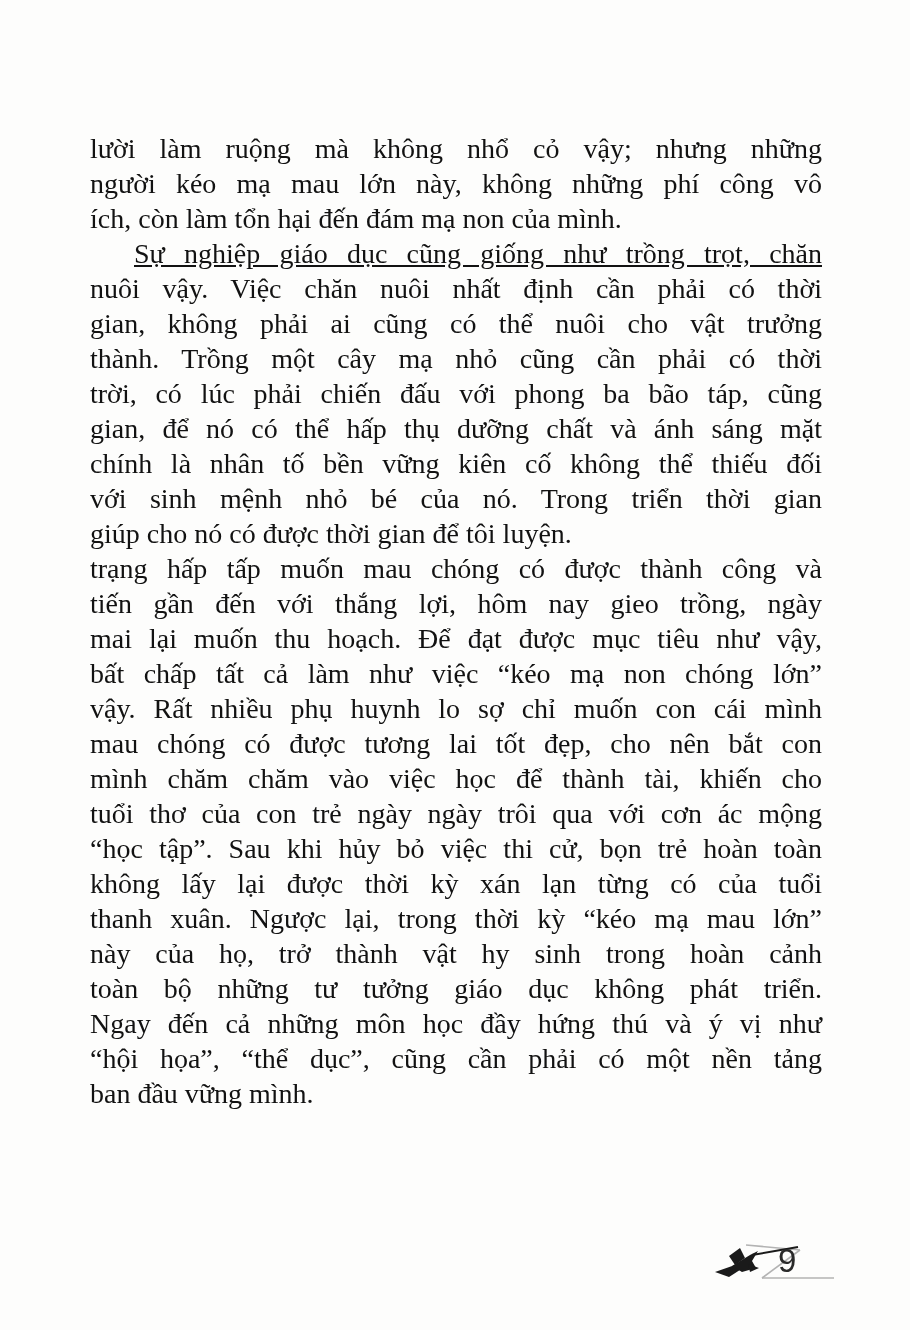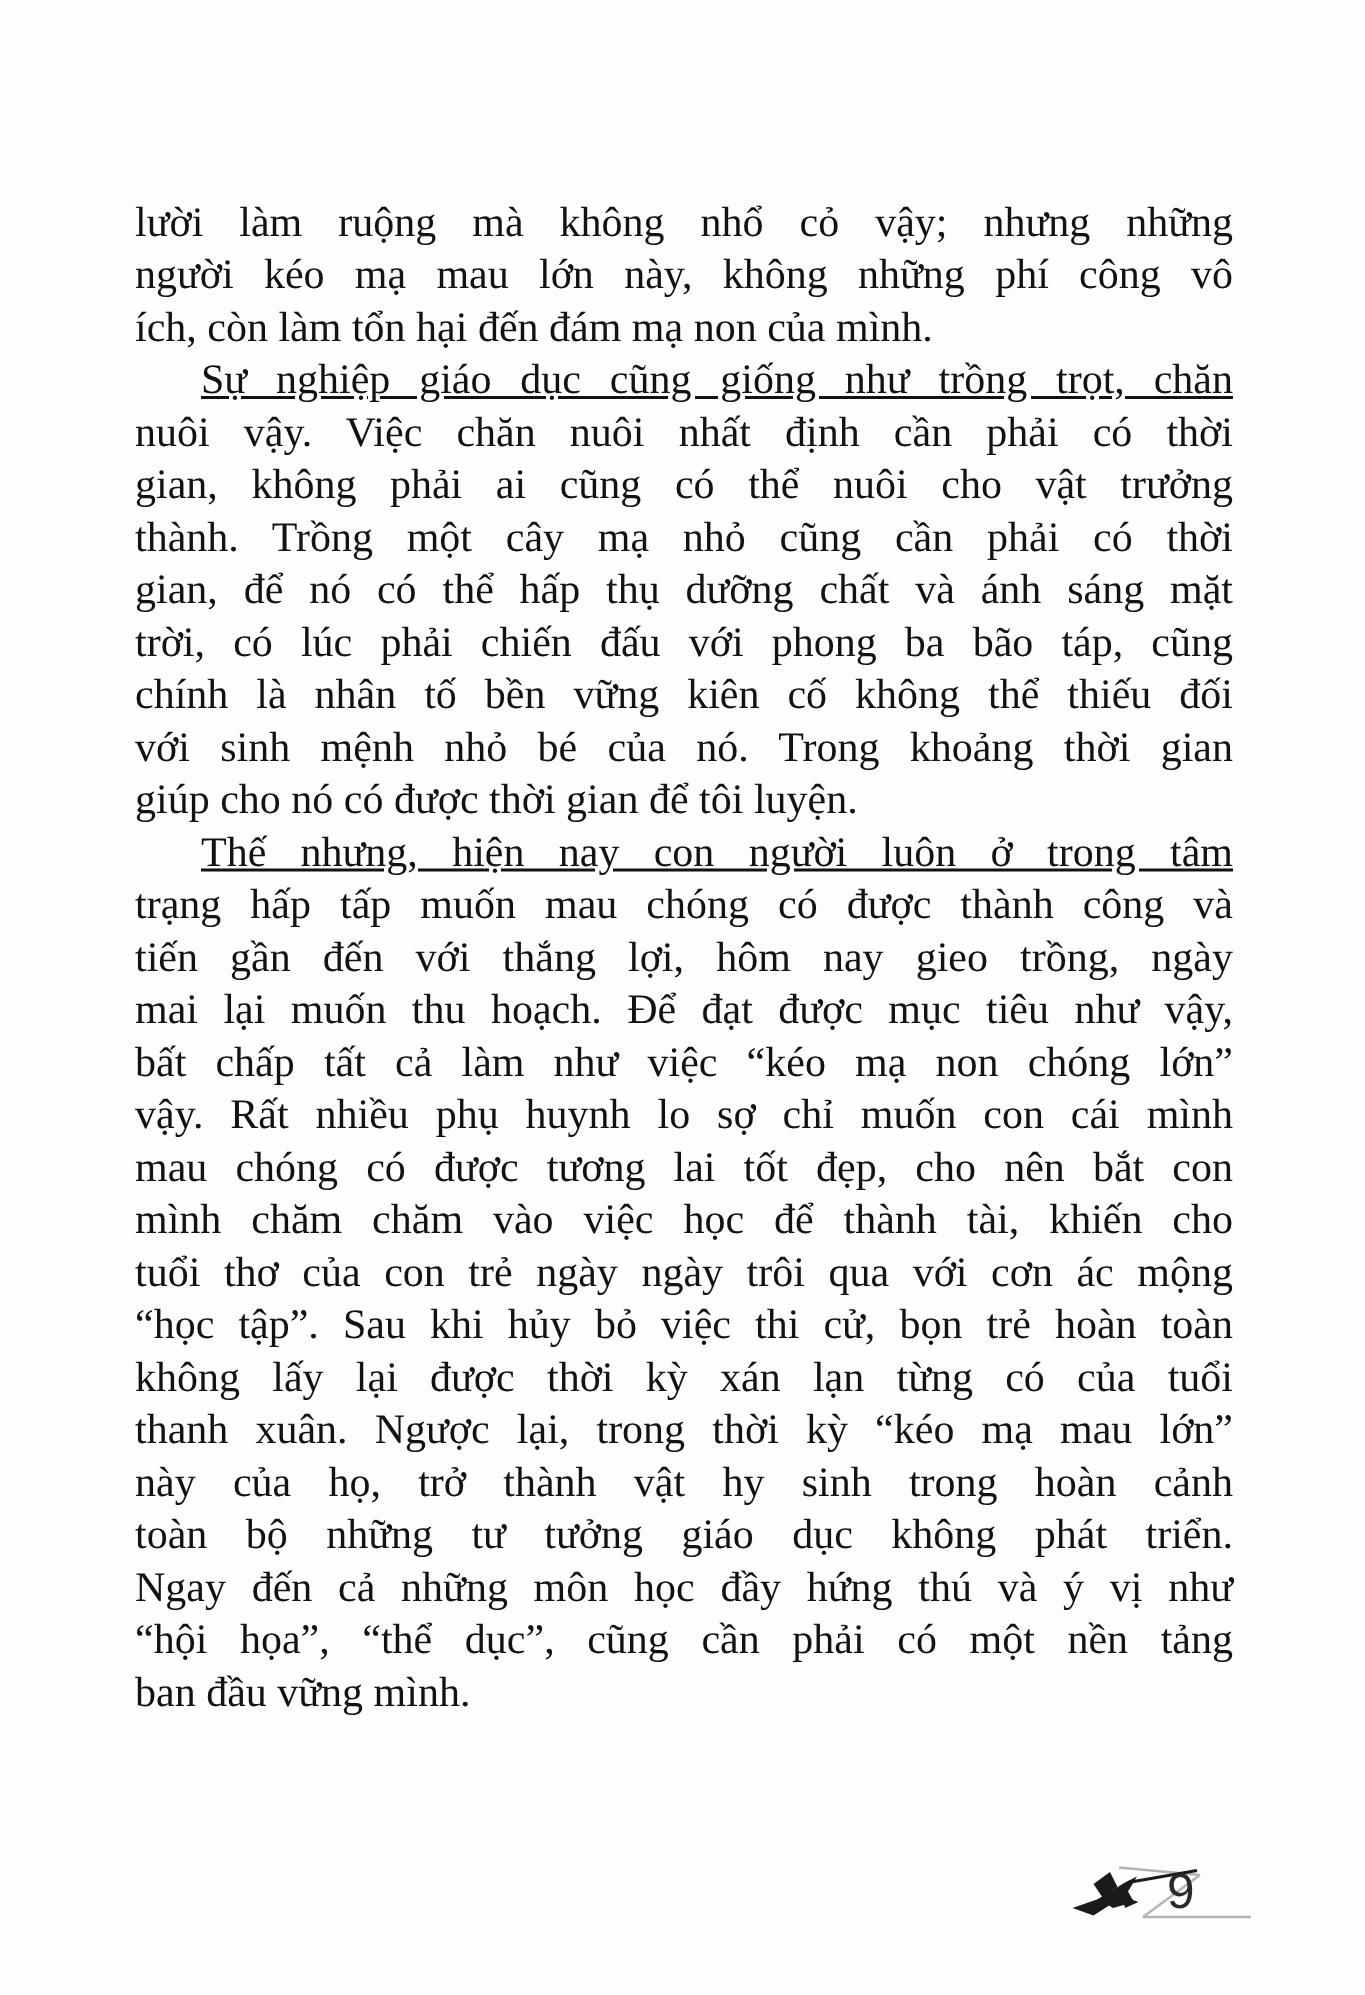--- a/index.html
+++ b/index.html
@@ -73,28 +73,27 @@
   <div class="para">
         <div class="line">lười làm ruộng mà không nhổ cỏ vậy; nhưng những</div>
         <div class="line">người kéo mạ mau lớn này, không những phí công vô</div>
         <div class="line last">ích, còn làm tổn hại đến đám mạ non của mình.</div>
       </div>
       <div class="para">
         <div class="line indent">Sự nghiệp giáo dục cũng giống như trồng trọt, chăn</div>
         <div class="line">nuôi vậy. Việc chăn nuôi nhất định cần phải có thời</div>
         <div class="line">gian, không phải ai cũng có thể nuôi cho vật trưởng</div>
         <div class="line">thành. Trồng một cây mạ nhỏ cũng cần phải có thời</div>
+        <div class="line">trời, có lúc phải chiến đấu với phong ba bão táp, cũng</div>
         <div class="line">gian, để nó có thể hấp thụ dưỡng chất và ánh sáng mặt</div>
-        <div class="line">trời, có lúc phải chiến đấu với phong ba bão táp, cũng</div>
         <div class="line">chính là nhân tố bền vững kiên cố không thể thiếu đối</div>
-        <div class="line">với sinh mệnh nhỏ bé của nó. Trong khoảng thời gian</div>
+        <div class="line">với sinh mệnh nhỏ bé của nó. Trong triển thời gian</div>
         <div class="line last">giúp cho nó có được thời gian để tôi luyện.</div>
       </div>
       <div class="para">
-        <div class="line indent">Thế nhưng, hiện nay con người luôn ở trong tâm</div>
         <div class="line">trạng hấp tấp muốn mau chóng có được thành công và</div>
         <div class="line">tiến gần đến với thắng lợi, hôm nay gieo trồng, ngày</div>
         <div class="line">mai lại muốn thu hoạch. Để đạt được mục tiêu như vậy,</div>
         <div class="line">bất chấp tất cả làm như việc “kéo mạ non chóng lớn”</div>
         <div class="line">vậy. Rất nhiều phụ huynh lo sợ chỉ muốn con cái mình</div>
         <div class="line">mau chóng có được tương lai tốt đẹp, cho nên bắt con</div>
         <div class="line">mình chăm chăm vào việc học để thành tài, khiến cho</div>
         <div class="line">tuổi thơ của con trẻ ngày ngày trôi qua với cơn ác mộng</div>
         <div class="line">“học tập”. Sau khi hủy bỏ việc thi cử, bọn trẻ hoàn toàn</div>
         <div class="line">không lấy lại được thời kỳ xán lạn từng có của tuổi</div>

